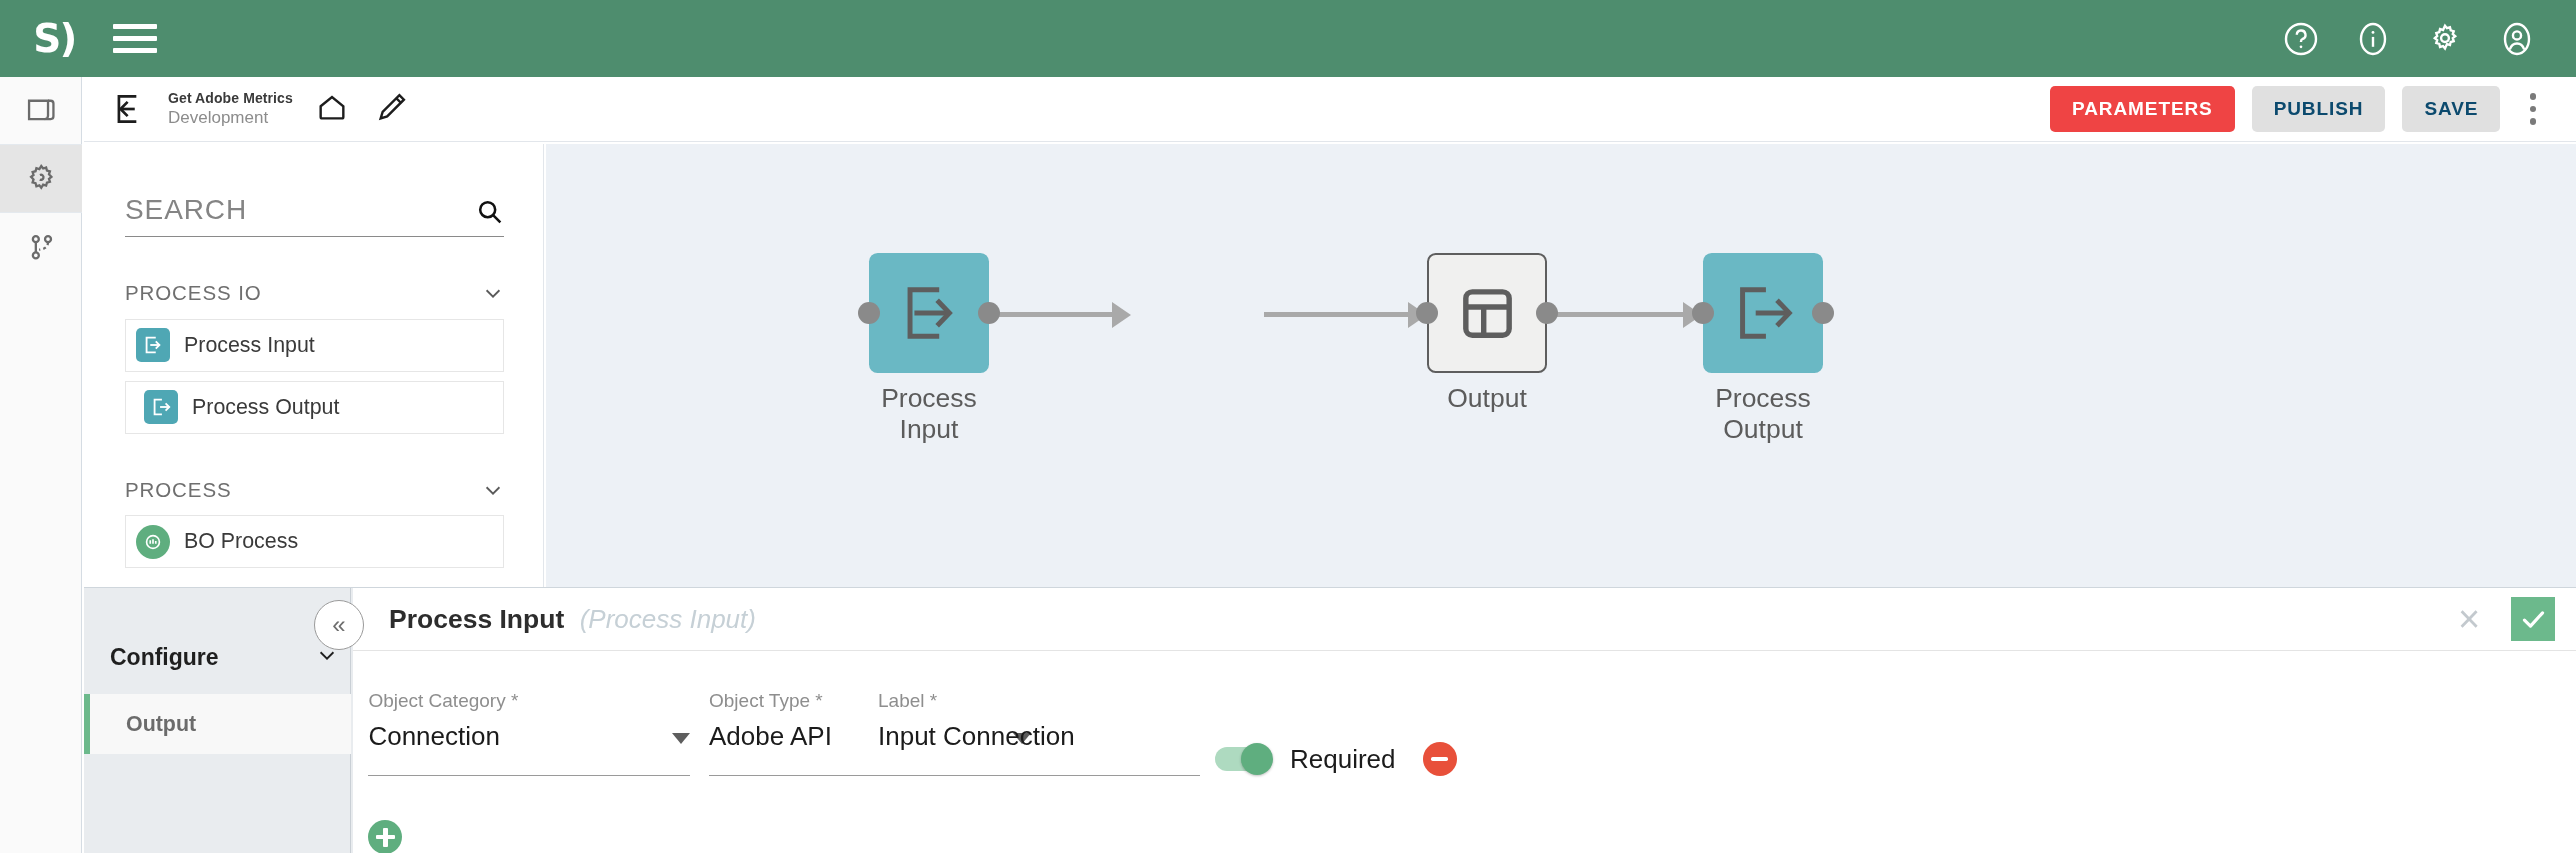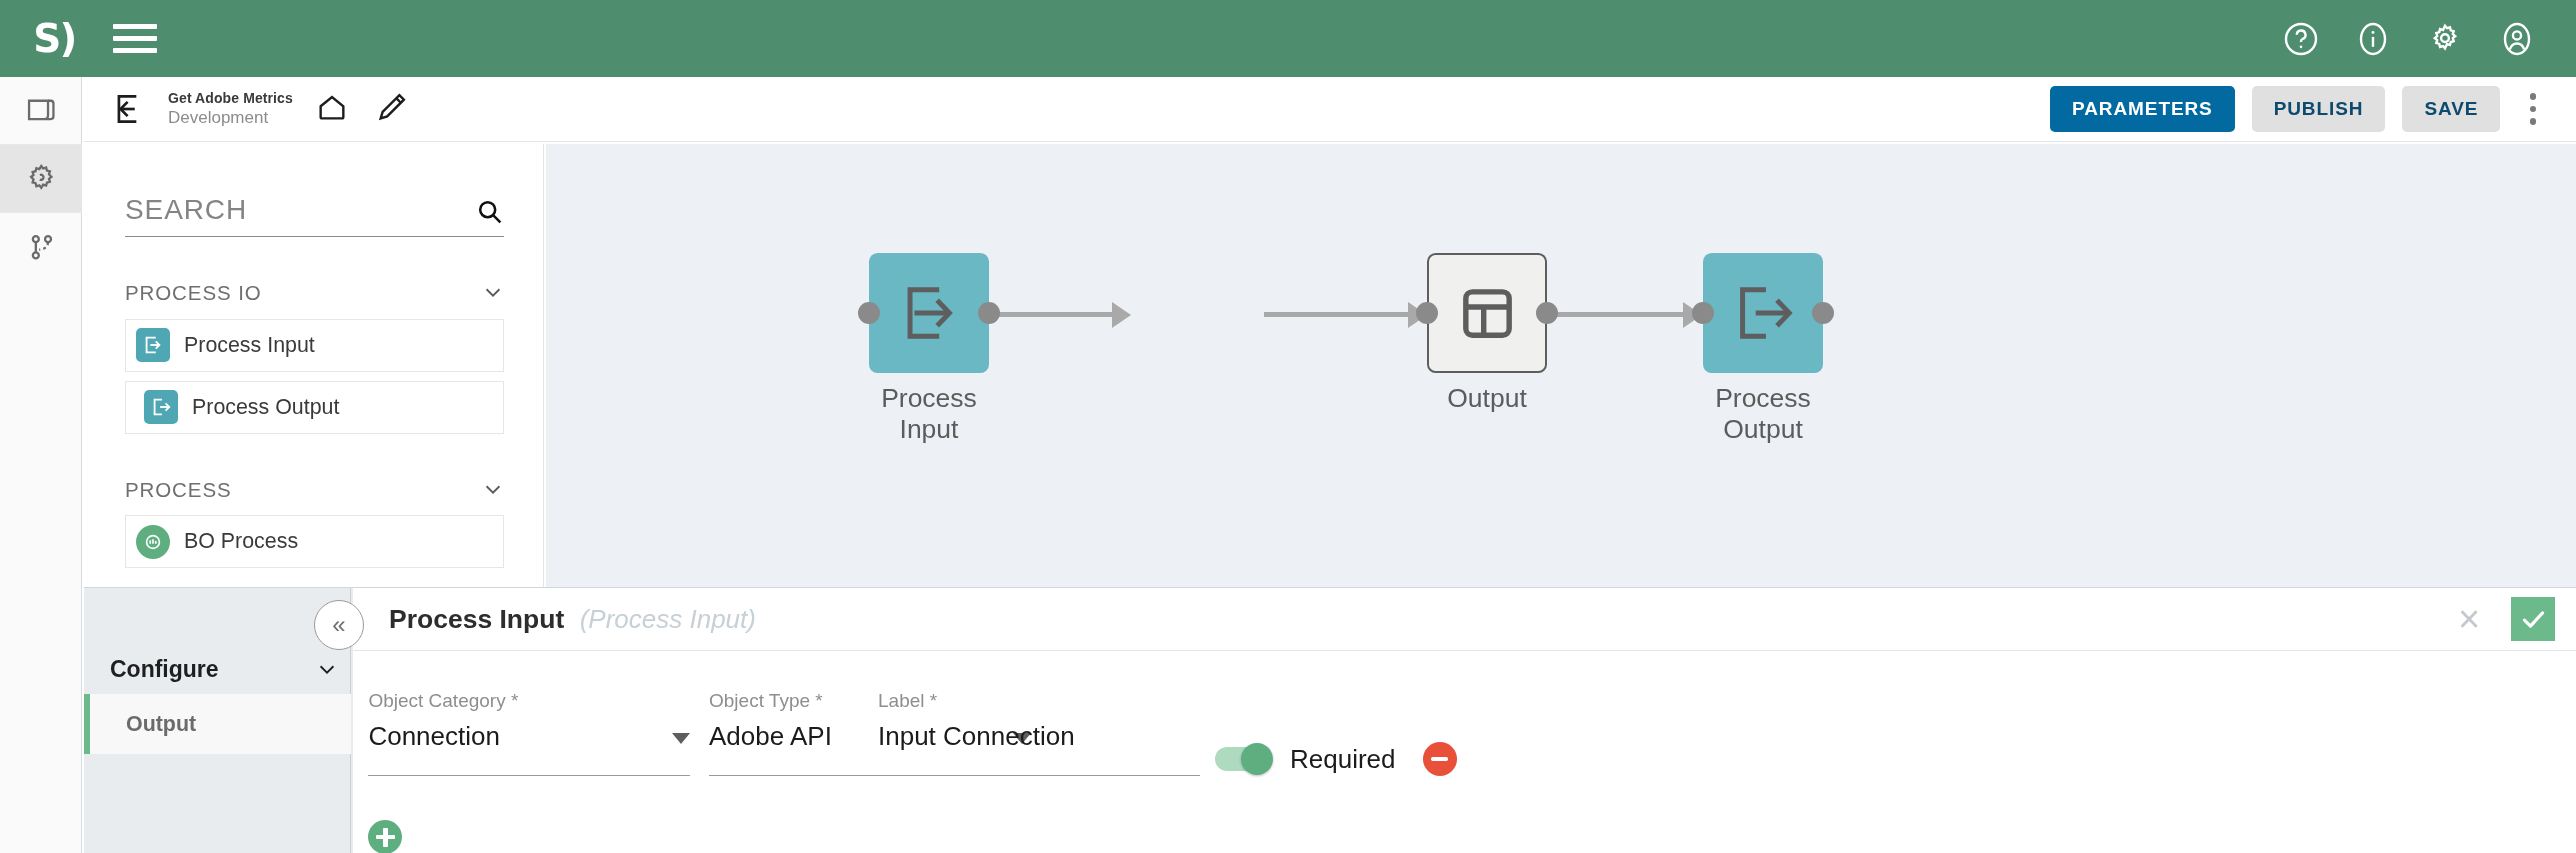--- a/index.html
+++ b/index.html
@@ -62,21 +62,21 @@
   .titleblock .t2 { font-size: 17px; color: #8C8C8C; margin-top: 1.7px; }
   .sub-icon { width: 38px; height: 38px; margin-left: 22px; cursor: pointer; color: #1d1d1d; }
   .sub-icon svg { width: 34px; height: 34px; display: block; }
   .subheader-spacer { flex: 1; }
   .btn {
     height: 46px; border-radius: 5.1px; border: none;
     font-size: 19px; font-weight: 700; letter-spacing: 0.9px;
     font-family: "Liberation Sans", sans-serif;
     cursor: pointer; padding: 0 22px;
   }
-  .btn-primary { background: #0369a1; color: #ffffff; }
+  .btn-primary { background: #ef4444; color: #ffffff; }
   .btn-disabled { background: #E0E0E0; color: #0c4a6e; margin-left: 17px; text-align: right; }
   .kebab { width: 38px; height: 46px; margin-left: 13.7px; margin-right: 24px;
            display: flex; flex-direction: column; align-items: center; justify-content: center; gap: 6px; cursor: pointer;}
   .kebab i { width: 6.8px; height: 6.8px; border-radius: 50%; background: #7a7a7a; display:block; }
 
   
   .palette {
     position: absolute; left: 84px; top: 144px; width: 460px; height: 443px;
     background: #ffffff; border-right: 1.7px solid #E2E6EB;
     overflow: hidden;
@@ -84,21 +84,21 @@
   .search-row {
     margin: 50px 39px 0 41px; position: relative;
     display: flex; align-items: flex-end; justify-content: space-between;
     border-bottom: 1.7px solid #8A8A8A; padding-bottom: 10.3px;
   }
   .search-row .ph { font-size: 28px; color: #848484; letter-spacing: 0.9px; }
   .search-row .mg { width: 29px; height: 29px; color: #111; }
   .search-row .mg svg { display: block; width: 29px; height: 29px; }
 
   .group-head {
-    margin: 44px 39px 0 41px; display: flex; justify-content: space-between;
+    margin: 44px 39px 0 41px; display: flex; align-items: center; justify-content: space-between;
     cursor: pointer;
   }
   .group-head .gl { font-size: 20.5px; color: #6F6F6F; letter-spacing: 0.9px; }
   .group-head .chev { width: 22px; height: 22px; color: #5a5a5a; }
   .group-head .chev svg { display:block; width: 22px; height: 22px; }
 
   .pal-item {
     margin: 13.7px 39px 0 41px; height: 53px; border: 1.7px solid #E6E6E6; background: #fff;
     display: flex; align-items: center; cursor: pointer;
   }
@@ -148,21 +148,21 @@
   .dock {
     position: absolute; left: 84px; top: 587px; width: 2492px; height: 267px;
     background: #E9ECEF; border-top: 1.7px solid #CFD6DC;
   }
   .dock-left {
     position: absolute; left: 0; top: 0; width: 267px; height: 267px;
     background: #E9ECEF; border-right: 1.7px solid #C9CFD5;
   }
   .configure-row {
     position: absolute; left: 0; top: 56px; width: 267px; height: 50px;
-    display: flex; align-items: center; justify-content: space-between;
+    display: flex; justify-content: space-between;
     padding: 0 13px 0 26px; cursor: pointer;
   }
   .configure-row .cl { font-size: 23px; font-weight: 700; color: #1F1F1F; }
   .configure-row .chev { width: 22px; height: 22px; color: #1F1F1F; }
   .configure-row .chev svg { display:block; width:22px; height:22px; }
   .inputs-row {
     position: absolute; left: 0; top: 106px; width: 267px; height: 60px;
     background: #F8F8F8; border-left: 6.8px solid #6CB98C;
     display: flex; align-items: center; cursor: pointer;
   }

